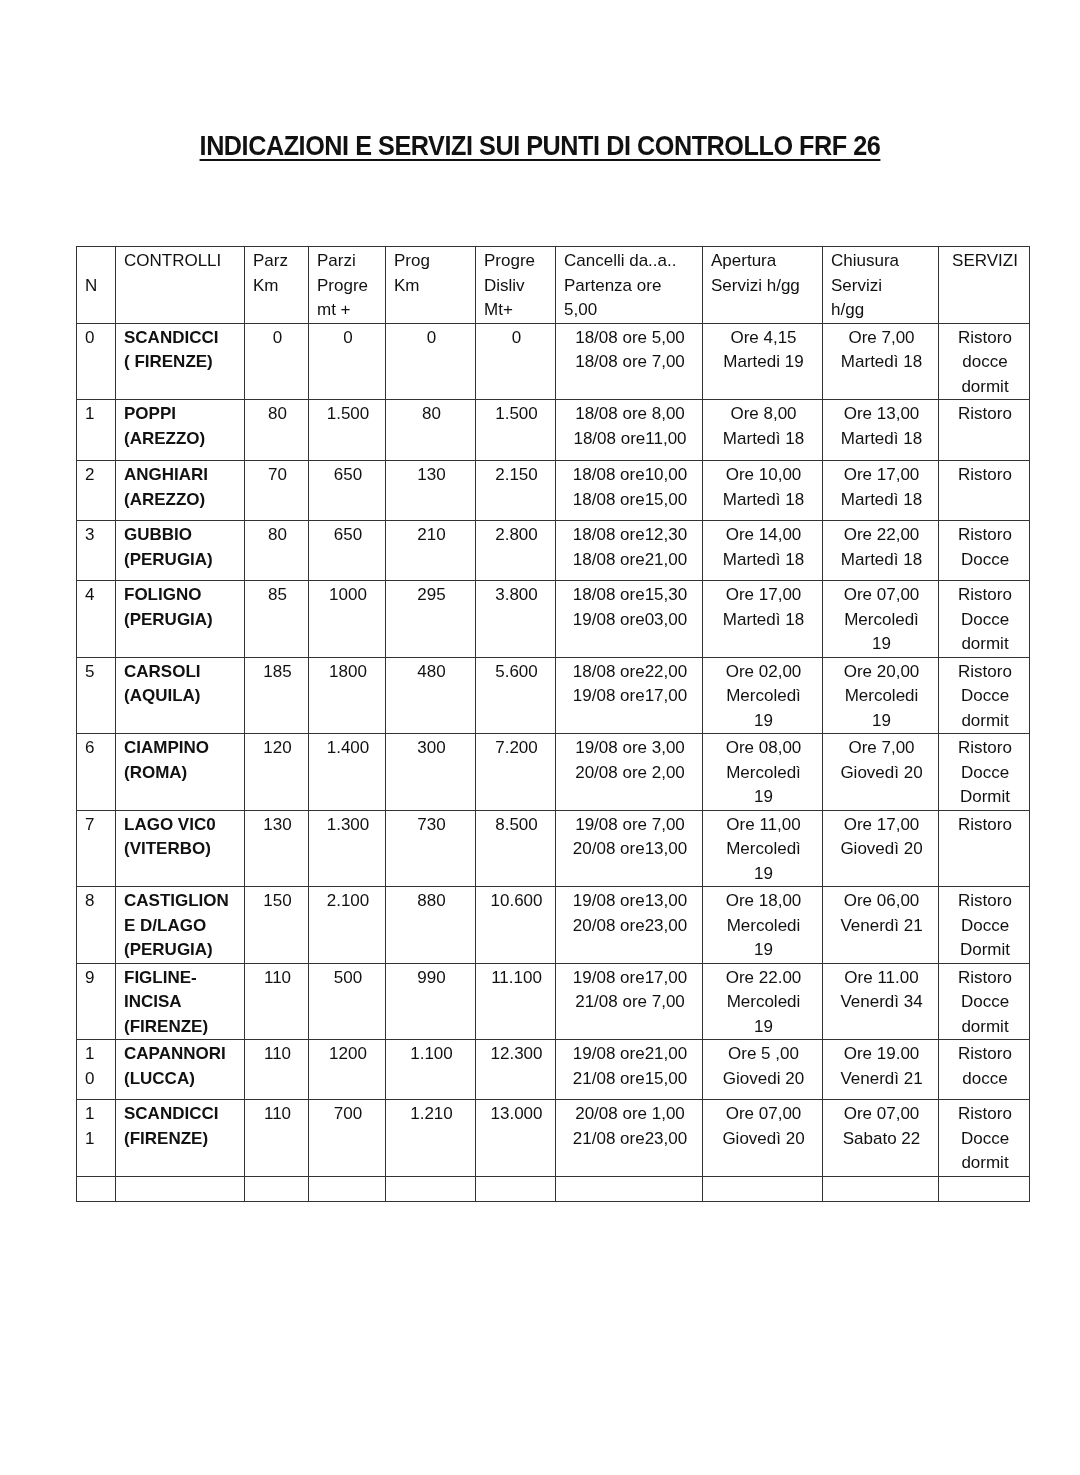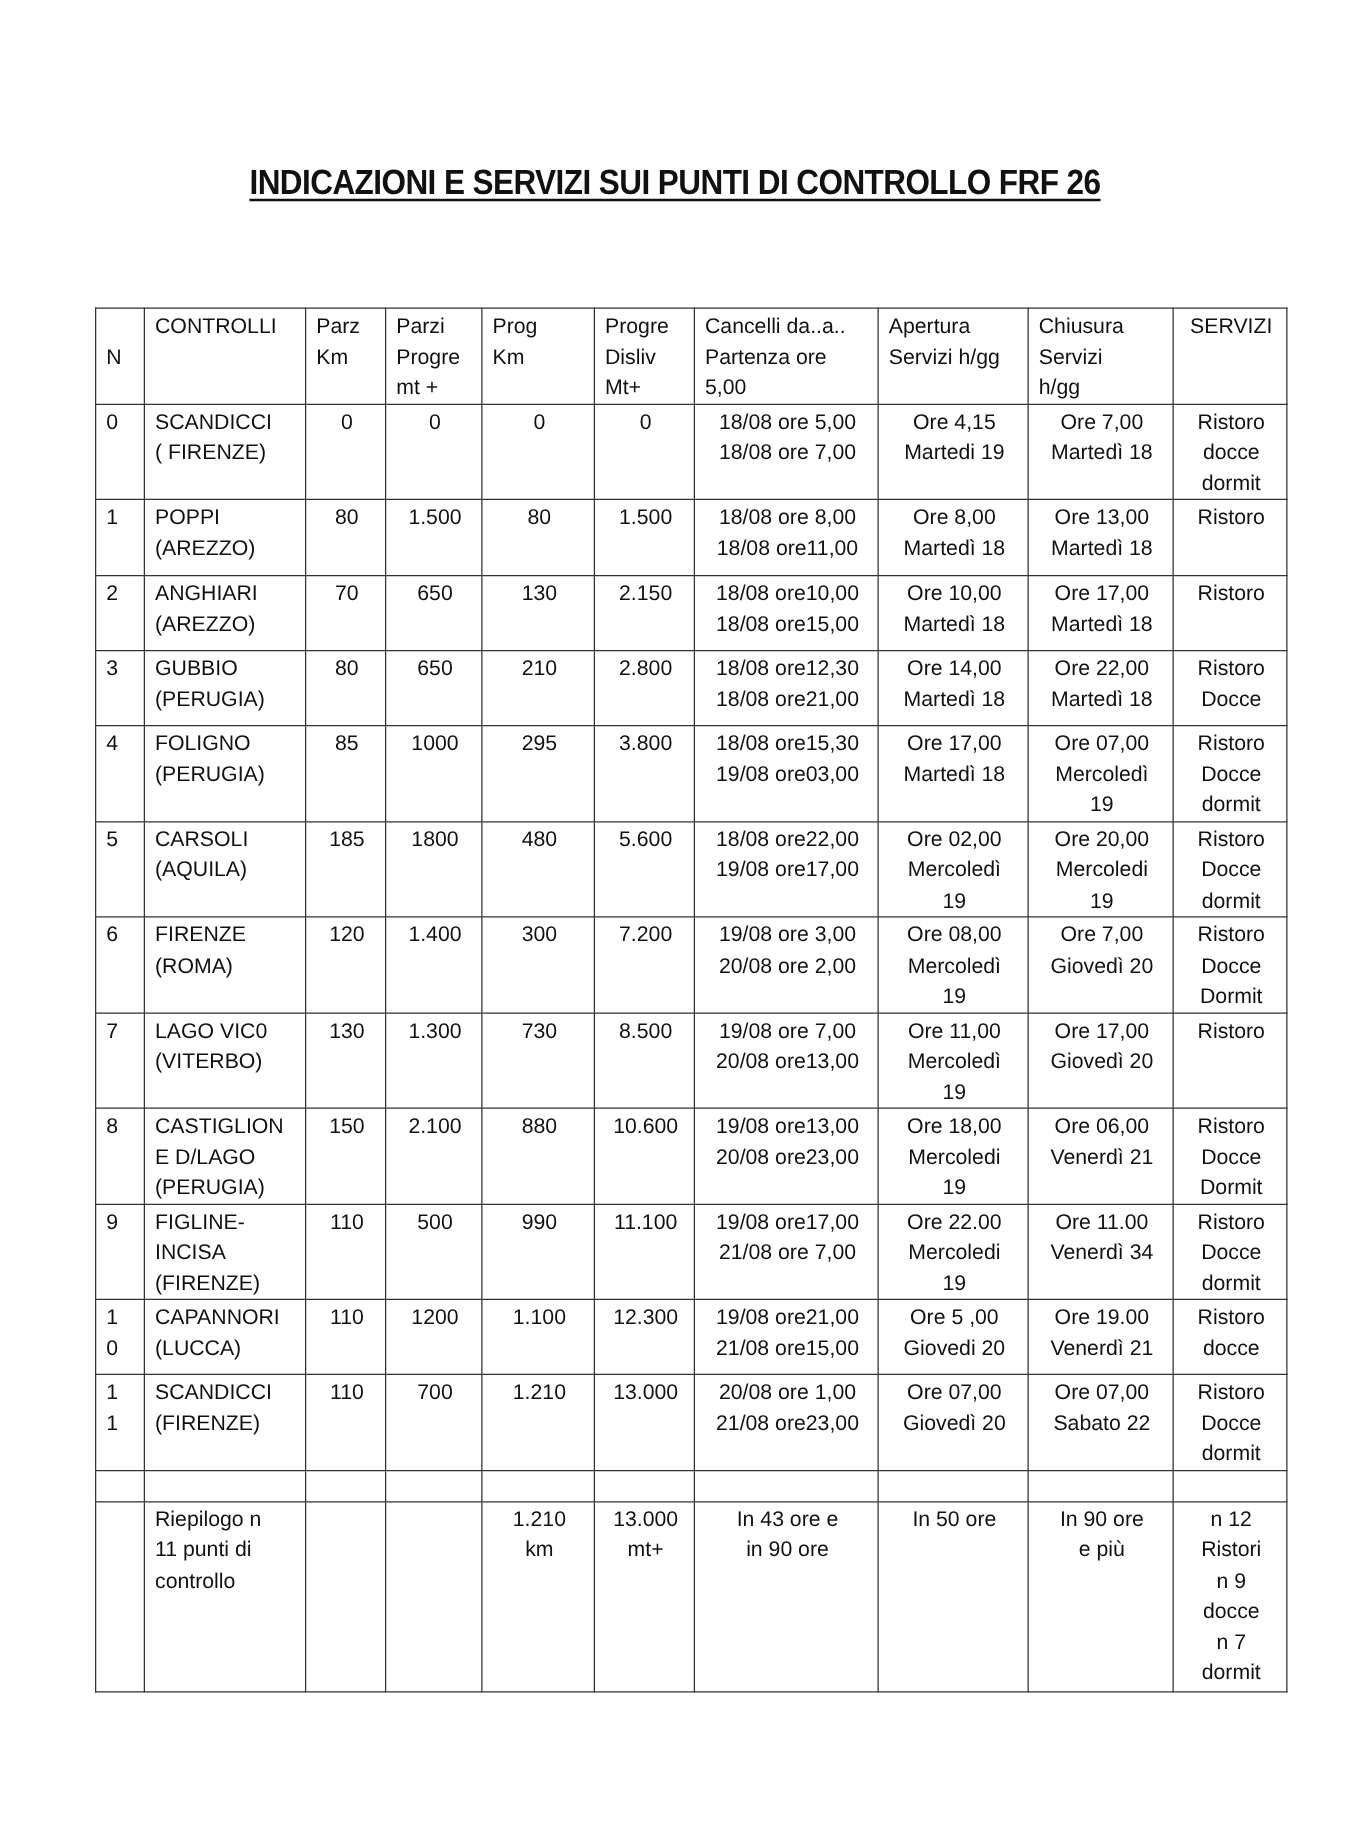--- a/index.html
+++ b/index.html
@@ -6,21 +6,21 @@
   body { width: 1080px; height: 1475px; position: relative; overflow: hidden;
          font-family: "Liberation Sans", sans-serif; color: #111; }
   .title { position: absolute; left: 0; width: 1080px; top: 130px; text-align: center;
            font-size: 28px; font-weight: bold; letter-spacing: -0.5px; transform: scaleX(0.9); }
   .title span { text-decoration: underline; text-underline-offset: 4px; text-decoration-thickness: 2px; }
   table { position: absolute; left: 76px; top: 246px; width: 953px; border-collapse: collapse;
           table-layout: fixed; font-size: 17px; line-height: 24.5px; }
   td, th { border: 1.5px solid #333; vertical-align: top; padding: 2px 6px 0 8px; font-weight: normal; }
   th { font-weight: normal; text-align: left; }
   .c { text-align: center; }
-  .b { font-weight: normal; }
+  .b { font-weight: bold; }
   .pre { white-space: pre-line; }
   th.n { vertical-align: middle; }
   tr.spacer td { height: 24px; padding: 0; }
 </style>
 </head>
 <body>
 
 <div class="title"><span>INDICAZIONI E SERVIZI  SUI PUNTI DI CONTROLLO FRF 26</span></div>
 
 <table>
@@ -163,21 +163,21 @@
 19</td>
         <td class="pre c">Ore 20,00
 Mercoledi
 19</td>
         <td class="pre c">Ristoro
 Docce
 dormit</td>
       </tr>
       <tr style="height: 74px;">
         <td class="pre ">6</td>
-        <td class="pre b">FIRENZE
+        <td class="pre b">CIAMPINO
 (ROMA)</td>
         <td class="pre c">120</td>
         <td class="pre c">1.400</td>
         <td class="pre c">300</td>
         <td class="pre c">7.200</td>
         <td class="pre c">19/08  ore 3,00
 20/08 ore 2,00</td>
         <td class="pre c">Ore 08,00
 Mercoledì
 19</td>
@@ -288,37 +288,14 @@
         <td></td>
         <td></td>
         <td></td>
         <td></td>
       <td></td>
         <td></td>
         <td></td>
         <td></td>
         <td></td>
     </tr>
-    <tr style="height:152px">
-      <td></td>
-      <td class="pre b">Riepilogo  n
-11 punti di
-controllo</td>
-      <td></td>
-      <td></td>
-      <td class="pre b c">1.210
-km</td>
-      <td class="pre b c">13.000
-mt+</td>
-      <td class="pre b c">In  43 ore e
-in 90 ore</td>
-      <td class="pre b c">In 50 ore</td>
-      <td class="pre b c">In 90 ore
-e più</td>
-      <td class="pre b c">n 12
-Ristori
-n 9
-docce
-n 7
-dormit</td>
-    </tr>
   </tbody>
 </table>
 
 </body></html>

